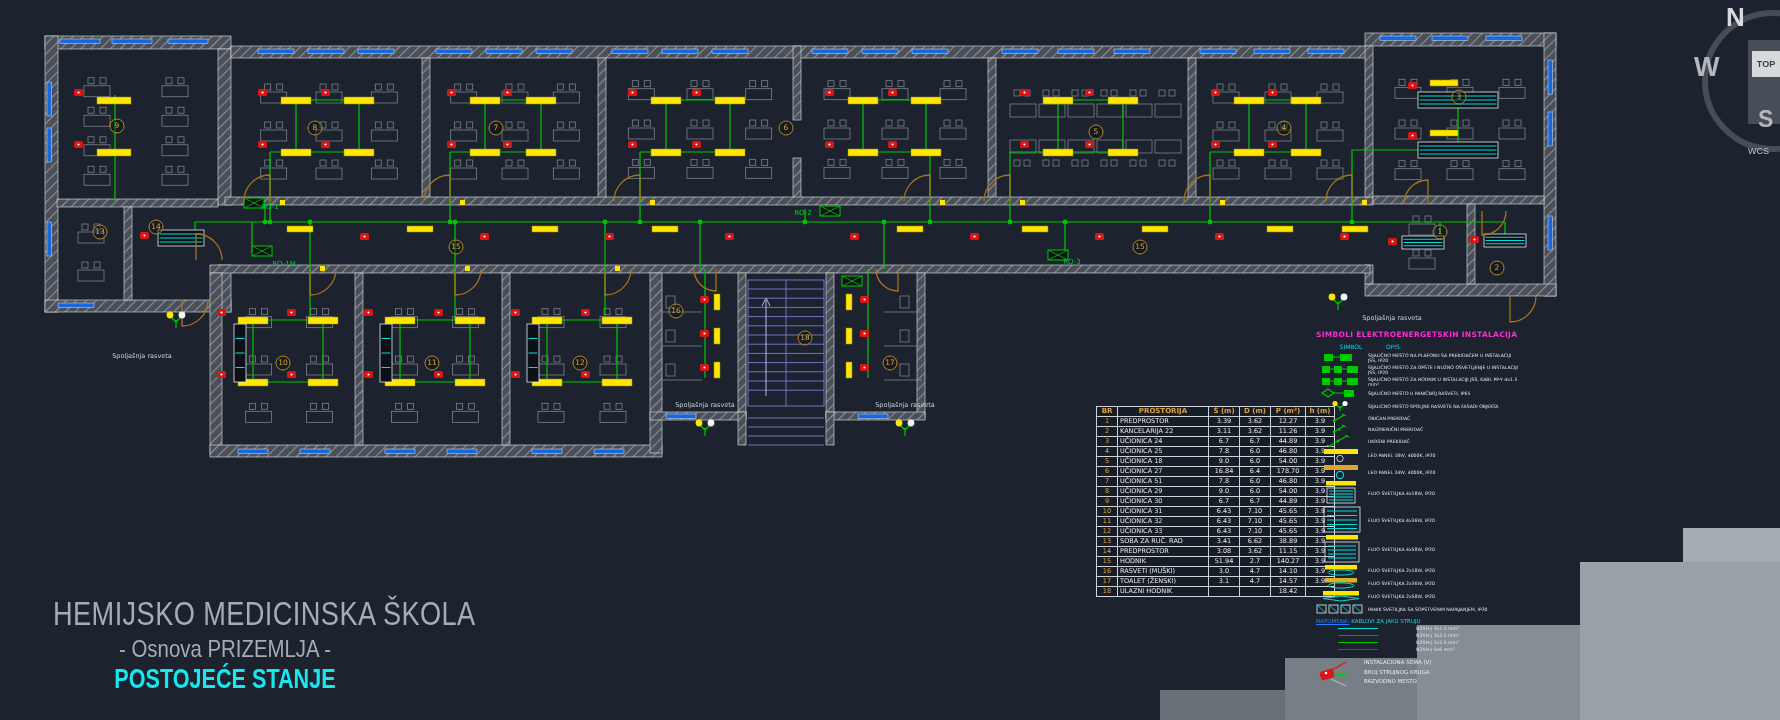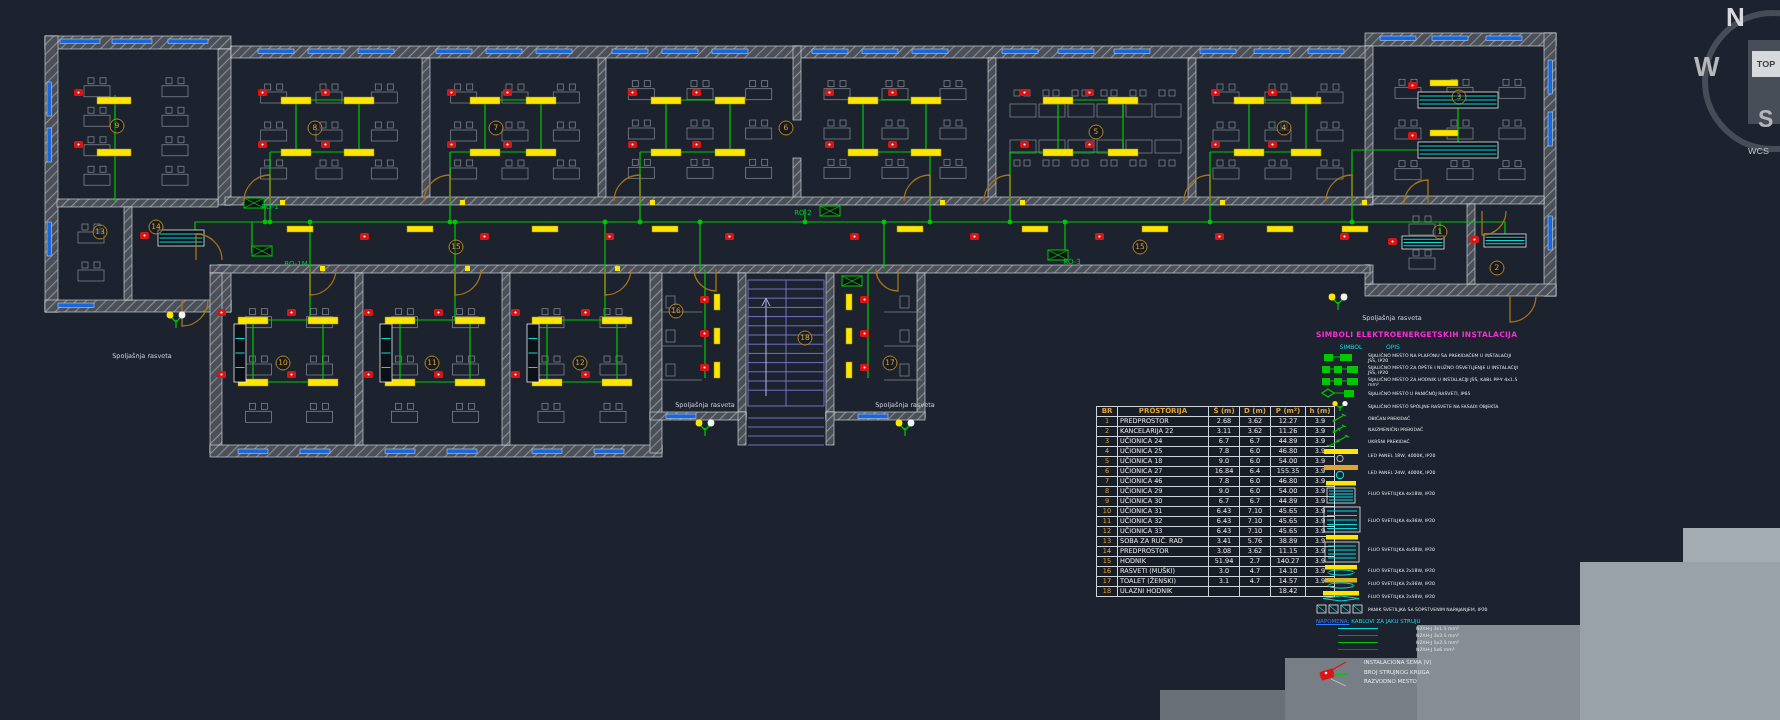--- a/index.html
+++ b/index.html
@@ -767,47 +767,52 @@
       <div class="marker" style="left:580px;top:363px">12</div>
       <div class="marker" style="left:676px;top:311px">16</div>
       <div class="marker" style="left:805px;top:338px">18</div>
       <div class="marker" style="left:890px;top:363px">17</div>
       <div class="marker" style="left:1440px;top:232px">1</div>
       <div class="marker" style="left:1497px;top:268px">2</div>
     </div>
   <div id="rolabels">
       <div class="rolabel" style="left:270px;top:207px">RO-1</div>
       <div class="rolabel" style="left:803px;top:213px">RO-2</div>
-      <div class="rolabel" style="left:296px;top:264px">RO-1M</div>
+      <div class="rolabel" style="left:284px;top:264px">RO-1M</div>
       <div class="rolabel" style="left:1072px;top:262px">RO-3</div>
     </div>
   <div id="extlabels">
       <div class="extlabel" style="left:142px;top:356px">Spoljašnja rasveta</div>
       <div class="extlabel" style="left:1392px;top:318px">Spoljašnja rasveta</div>
       <div class="extlabel" style="left:705px;top:405px">Spoljašnja rasveta</div>
       <div class="extlabel" style="left:905px;top:405px">Spoljašnja rasveta</div>
     </div>
 
+  <div class="title-block">
+    <div class="title-1">HEMIJSKO MEDICINSKA  ŠKOLA</div>
+    <div class="title-2">- Osnova  PRIZEMLJA -</div>
+    <div class="title-3">POSTOJEĆE STANJE</div>
+  </div>
 
   <table id="room-table">
     <thead>
         <tr id="rt-head">
           <th>BR</th>
           <th>PROSTORIJA</th>
           <th>Š (m)</th>
           <th>D (m)</th>
           <th>P (m²)</th>
           <th>h (m)</th>
         </tr>
       </thead>
     <tbody id="rt-body">
         <tr>
           <td class="br" style="width:16px">1</td>
           <td style="width:86px">PREDPROSTOR</td>
-          <td class="num" style="width:26px">2.68</td>
+          <td class="num" style="width:26px">3.39</td>
           <td class="num" style="width:26px">3.62</td>
           <td class="num" style="width:30px">12.27</td>
           <td class="num" style="width:24px">3.9</td>
         </tr>
         <tr>
           <td class="br" style="width:16px">2</td>
           <td style="width:86px">KANCELARIJA 22</td>
           <td class="num" style="width:26px">3.11</td>
           <td class="num" style="width:26px">3.62</td>
           <td class="num" style="width:30px">11.26</td>
@@ -835,26 +840,26 @@
           <td class="num" style="width:26px">9.0</td>
           <td class="num" style="width:26px">6.0</td>
           <td class="num" style="width:30px">54.00</td>
           <td class="num" style="width:24px">3.9</td>
         </tr>
         <tr>
           <td class="br" style="width:16px">6</td>
           <td style="width:86px">UČIONICA 27</td>
           <td class="num" style="width:26px">16.84</td>
           <td class="num" style="width:26px">6.4</td>
-          <td class="num" style="width:30px">155.35</td>
+          <td class="num" style="width:30px">178.70</td>
           <td class="num" style="width:24px">3.9</td>
         </tr>
         <tr>
           <td class="br" style="width:16px">7</td>
-          <td style="width:86px">UČIONICA 46</td>
+          <td style="width:86px">UČIONICA 51</td>
           <td class="num" style="width:26px">7.8</td>
           <td class="num" style="width:26px">6.0</td>
           <td class="num" style="width:30px">46.80</td>
           <td class="num" style="width:24px">3.9</td>
         </tr>
         <tr>
           <td class="br" style="width:16px">8</td>
           <td style="width:86px">UČIONICA 29</td>
           <td class="num" style="width:26px">9.0</td>
           <td class="num" style="width:26px">6.0</td>
@@ -890,21 +895,21 @@
           <td style="width:86px">UČIONICA 33</td>
           <td class="num" style="width:26px">6.43</td>
           <td class="num" style="width:26px">7.10</td>
           <td class="num" style="width:30px">45.65</td>
           <td class="num" style="width:24px">3.9</td>
         </tr>
         <tr>
           <td class="br" style="width:16px">13</td>
           <td style="width:86px">SOBA ZA RUČ. RAD</td>
           <td class="num" style="width:26px">3.41</td>
-          <td class="num" style="width:26px">5.76</td>
+          <td class="num" style="width:26px">6.62</td>
           <td class="num" style="width:30px">38.89</td>
           <td class="num" style="width:24px">3.9</td>
         </tr>
         <tr>
           <td class="br" style="width:16px">14</td>
           <td style="width:86px">PREDPROSTOR</td>
           <td class="num" style="width:26px">3.08</td>
           <td class="num" style="width:26px">3.62</td>
           <td class="num" style="width:30px">11.15</td>
           <td class="num" style="width:24px">3.9</td>

